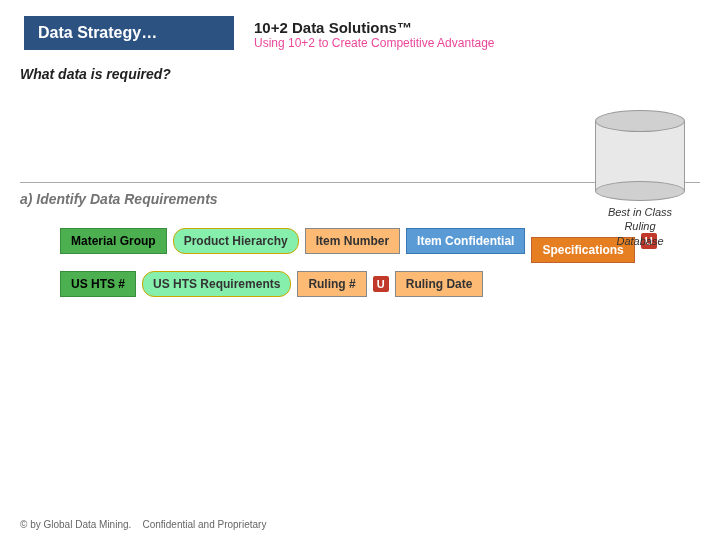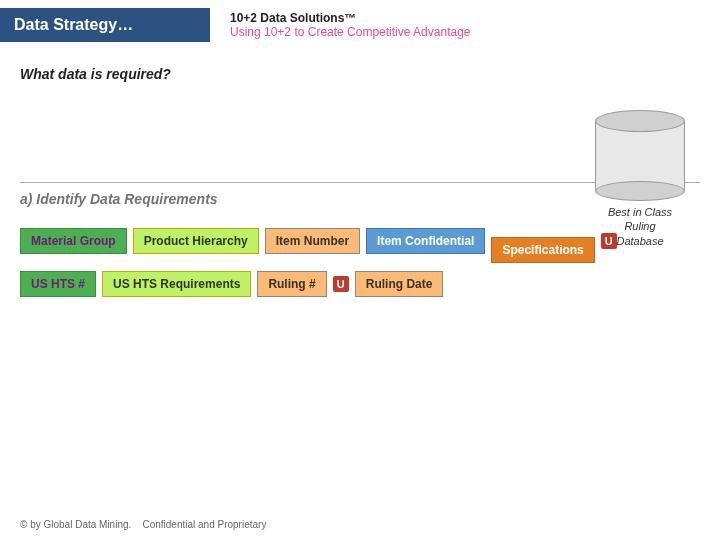--- a/index.html
+++ b/index.html
@@ -9,22 +9,23 @@
       height: 540px;
       font-family: Arial, sans-serif;
       background: #fff;
       overflow: hidden;
       position: relative;
     }
 
     
     .header {
       display: flex;
-      align-items: center;
+      align-items: flex-end;
       height: 50px;
+      padding-left: 24px;
     }
 
     .header-left {
       background: #2c5282;
       color: #fff;
       padding: 8px 14px;
       display: flex;
       align-items: center;
       min-width: 210px;
       font-size: 16px;
@@ -33,21 +34,21 @@
 
     .header-right {
       flex: 1;
       display: flex;
       flex-direction: column;
       justify-content: center;
       padding-left: 20px;
     }
 
     .header-right .title {
-      font-size: 12px;
+      font-size: 15px;
       font-weight: bold;
       color: #222;
     }
 
     .header-right .subtitle {
       font-size: 12px;
       color: #ec4899;
     }
 
     
@@ -153,28 +154,30 @@
       padding: 5px 10px;
       font-size: 12px;
       font-weight: 600;
       border: 1.5px solid #888;
       display: inline-block;
       white-space: nowrap;
     }
 
     .badge-green {
       background: #4CAF50;
-      color: #701a75;
+      color: #000000;
       border-color: #388E3C;
+      margin-left: 40px;
     }
 
     .badge-yellow {
-      background: #bef264;
+      background: #86efac;
       color: #333;
       border-color: #c9a800;
+      border-radius: 12px;
     }
 
     .badge-white {
       background: #fdba74;
       color: #333;
       border-color: #888;
     }
 
     .badge-blue {
       background: #5b9bd5;

